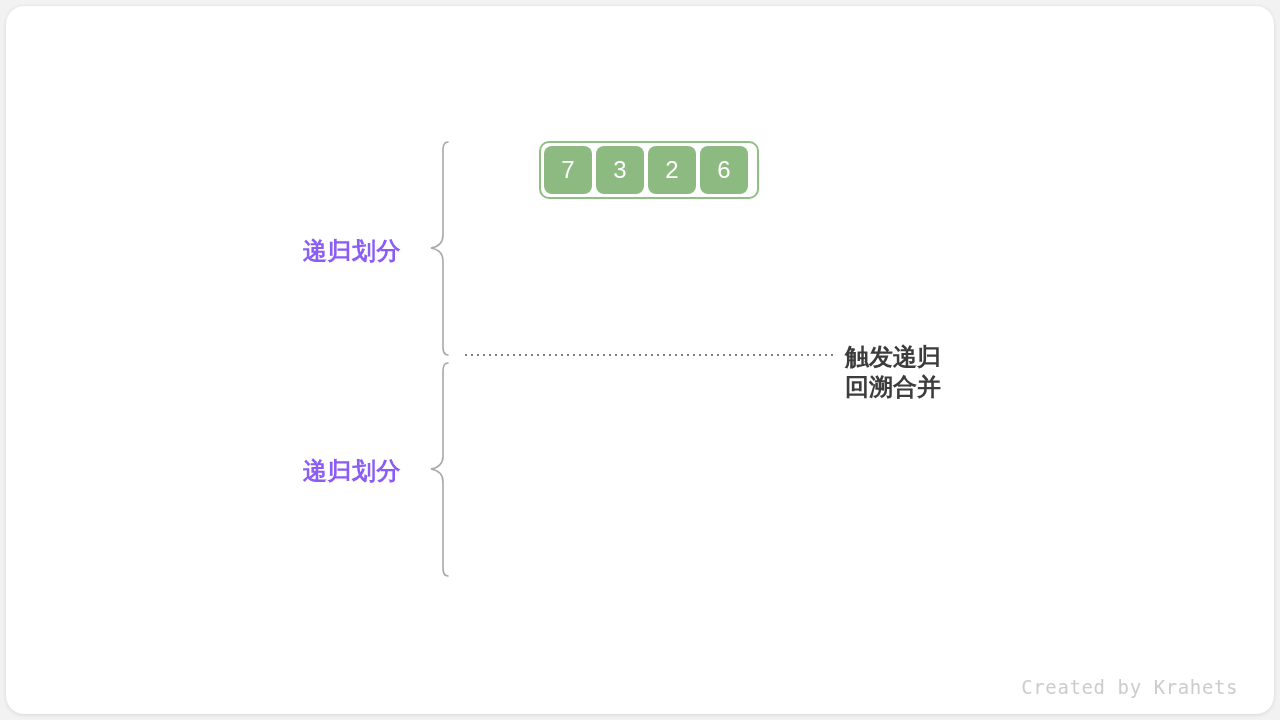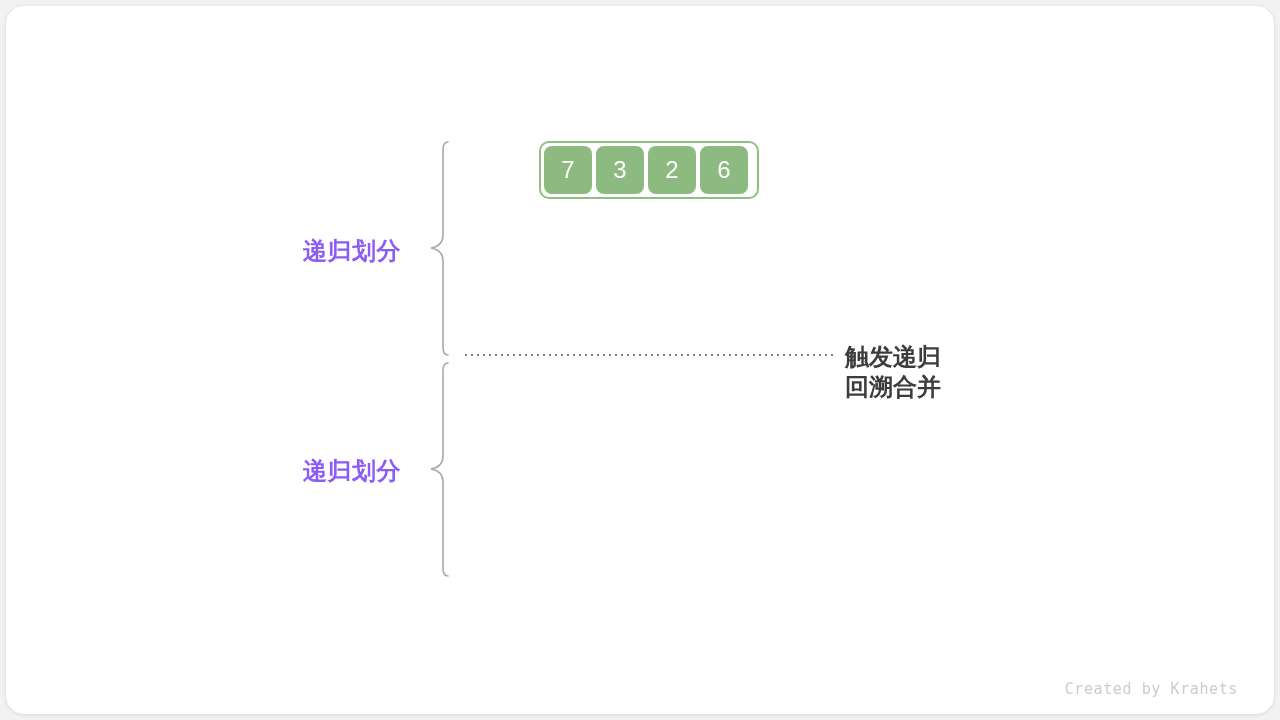--- a/index.html
+++ b/index.html
@@ -111,21 +111,21 @@
     white-space: nowrap;
   }
   #trigger-note div { display: block; }
 
   
   #watermark {
     position: absolute;
     right: 42px;
     bottom: 22px;
     font-family: "DejaVu Sans Mono", monospace;
-    font-size: 15px;
+    font-size: 19px;
     color: #cccccc;
     letter-spacing: 0.6px;
     white-space: nowrap;
   }
 </style>
 </head>
 <body>
 
 <div id="stage">
 

